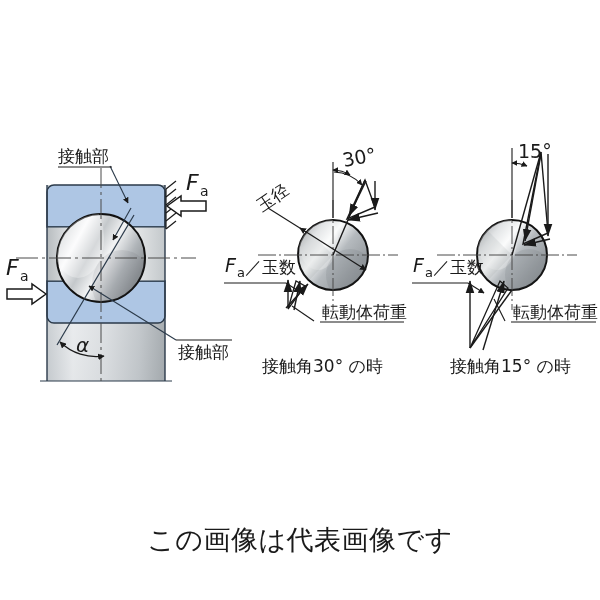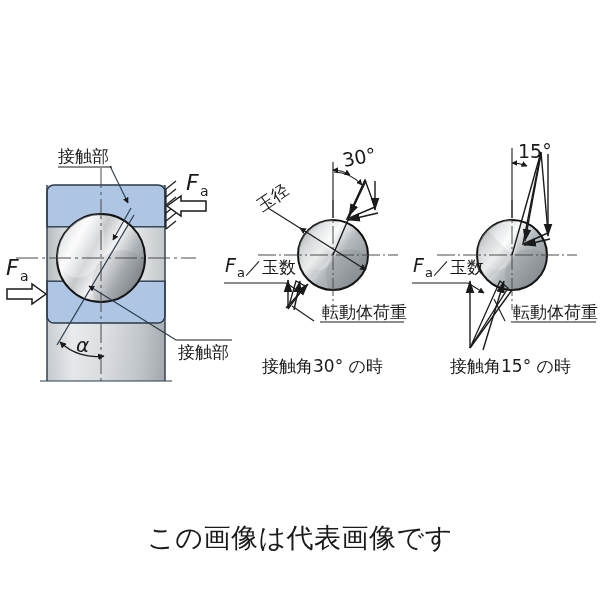--- a/index.html
+++ b/index.html
@@ -19,21 +19,21 @@
     left:0;
     top:525px;
     width:600px;
     text-align:center;
     line-height:1.18;
     color:#1a1a1a;
   }
   .caption-line{
     font-size:27px;
     letter-spacing:0.5px;
-    font-family:Liberation Mono, monospace;
+    font-family:Liberation Serif, serif;
   }
 </style>
 </head>
 <body>
 
 <div id="stage">
 
 <svg width="600" height="600" viewBox="0 0 600 600">
   <defs>
 

